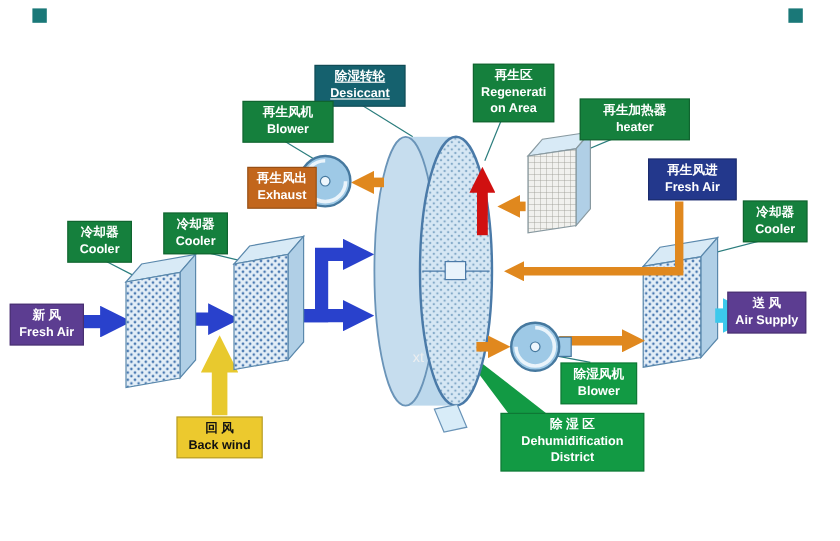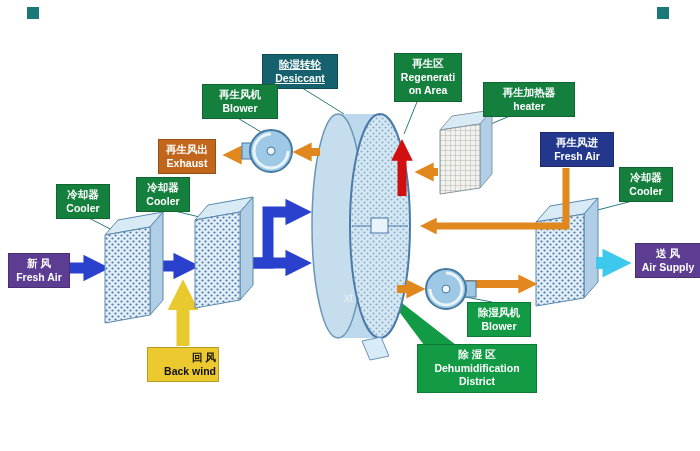--- a/index.html
+++ b/index.html
@@ -5,24 +5,24 @@
   html,body{margin:0;padding:0;background:#ffffff;}
   .stage{position:relative;width:700px;height:451px;background:#ffffff;overflow:hidden;
          font-family:"Liberation Sans",sans-serif;}
   .stage > svg{position:absolute;left:0;top:0;}
   .lbl{position:absolute;z-index:2;color:#ffffff;font-weight:700;font-size:10.5px;
        line-height:1.3;text-align:center;padding:3px 2px;box-sizing:border-box;
        border:1px solid rgba(0,0,0,.22);}
   .lbl span{display:block;white-space:nowrap;}
   .teal{background:#15803d;}
   .teal-dark{background:#15616e;text-decoration:underline;}
-  .orange{background:#c2661c;}
+  .orange{background:#c2661c;margin-left:48px;}
   .navy{background:#23388c;}
   .purple{background:#5c3d91;}
-  .yellow{background:#ecc92e;color:#111111;text-align:right;}
+  .yellow{background:#ecc92e;color:#111111;}
   .green{background:#129a44;}
 </style>
 </head>
 <body>
 
 <div class="stage">
 
   <svg width="700" height="451" viewBox="0 0 700 451">
     <defs>
       <pattern id="pdots" width="6" height="6" patternUnits="userSpaceOnUse">
@@ -186,21 +186,21 @@
   <div class="lbl teal" style="left:619px;top:167px;width:54px;">
     <span>冷却器</span>
     <span>Cooler</span>
   </div>
 
   <div class="lbl purple" style="left:8px;top:253px;width:62px;">
     <span>新 风</span>
     <span>Fresh Air</span>
   </div>
 
-  <div class="lbl purple" style="left:635px;top:243px;width:66px;">
+  <div class="lbl purple" style="left:606px;top:243px;width:66px;">
     <span>送 风</span>
     <span>Air Supply</span>
   </div>
 
   <div class="lbl yellow" style="left:147px;top:347px;width:72px;">
     <span>回 风</span>
     <span>Back wind</span>
   </div>
 
   <div class="lbl green" style="left:467px;top:302px;width:64px;">

